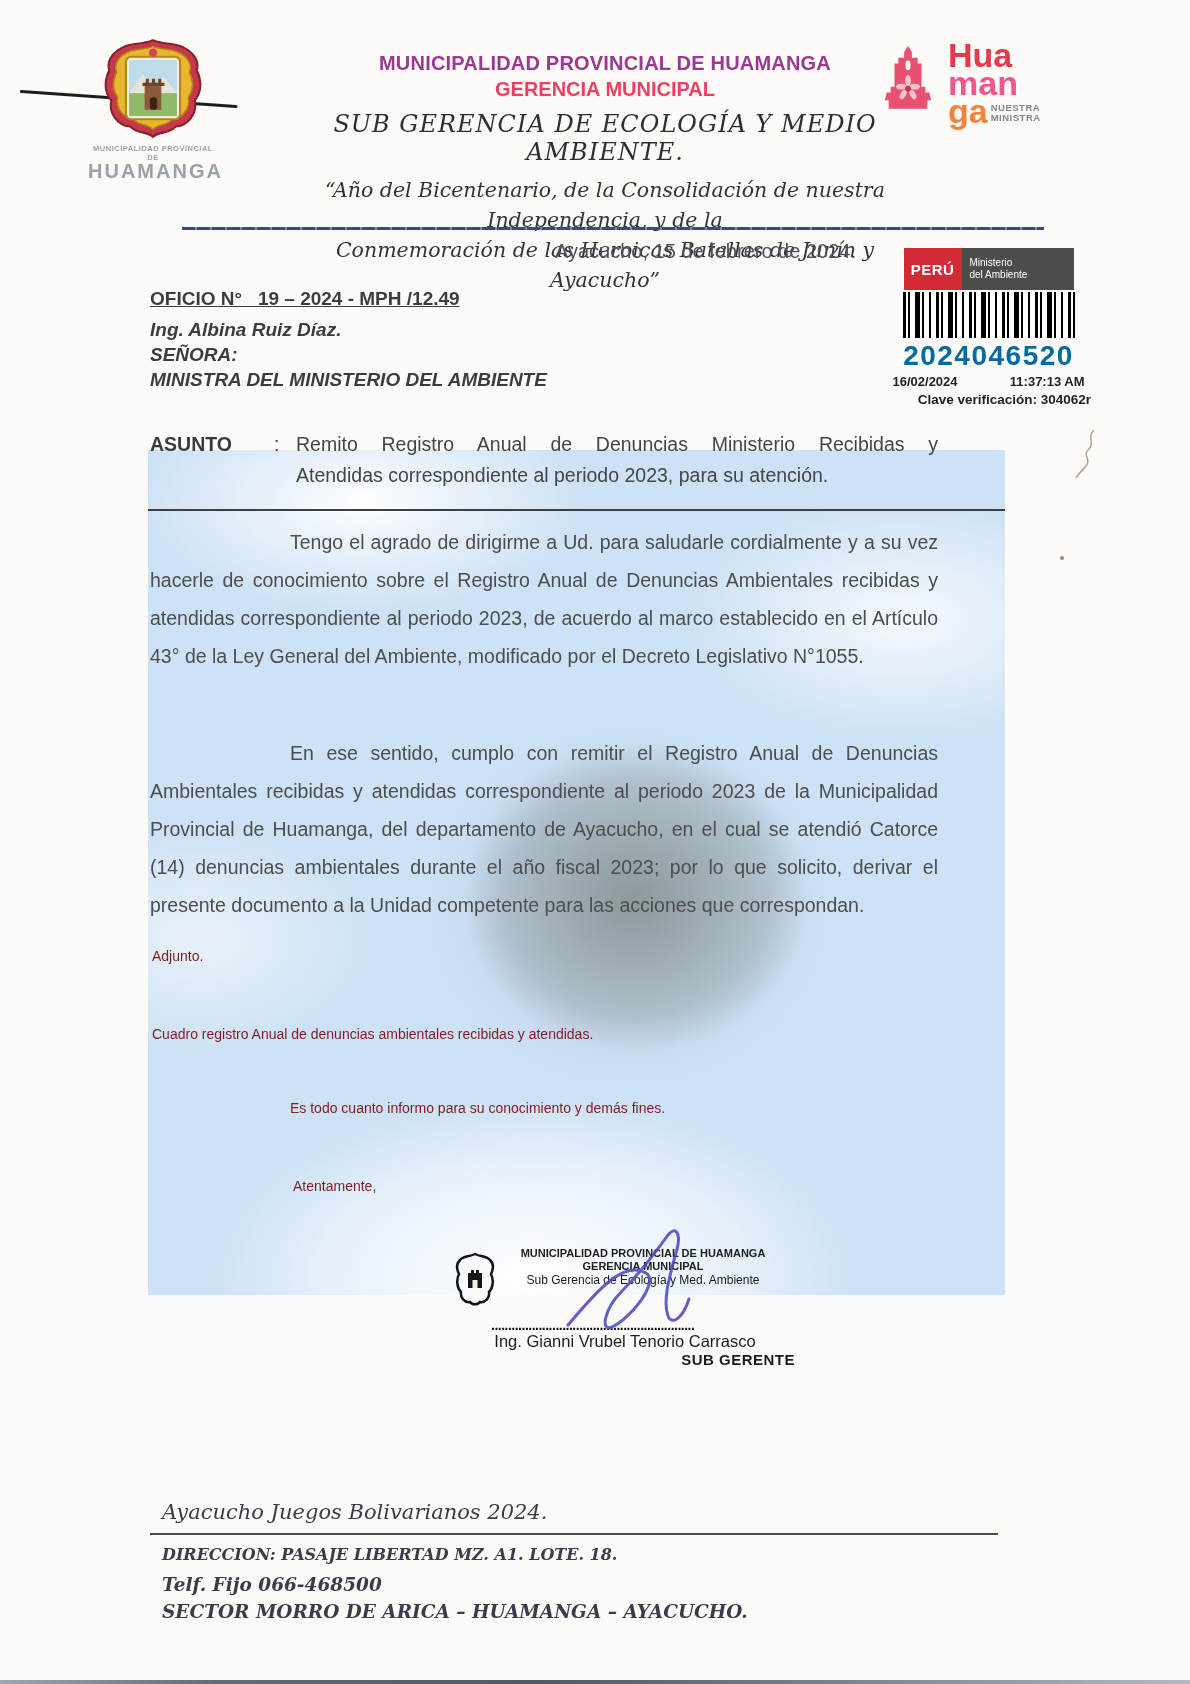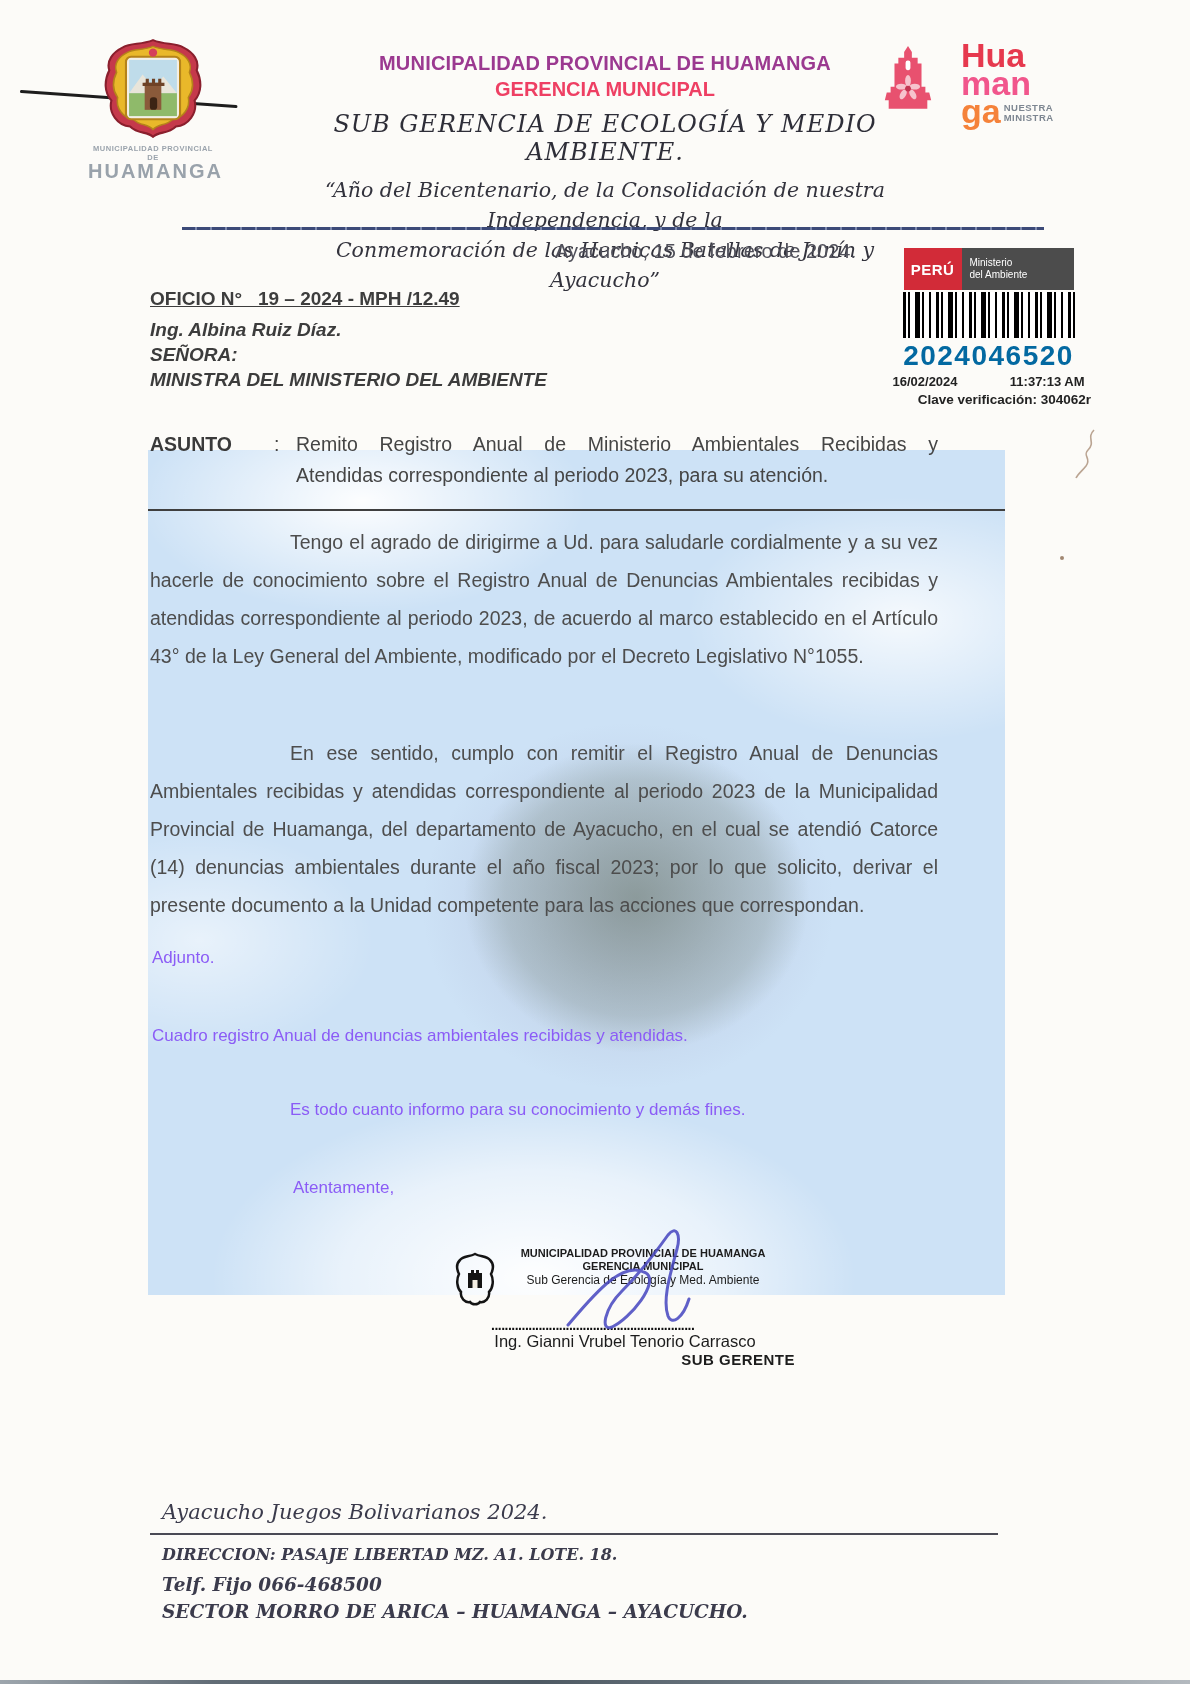--- a/index.html
+++ b/index.html
@@ -13,21 +13,21 @@
   .arms-name{font-size:20px;color:#99a2ab;font-weight:bold;letter-spacing:2px;margin-top:-2px;}
   .pen-mark{left:20px;top:90px;width:218px;height:3px;background:#1d1d1d;transform:rotate(4deg);transform-origin:left center;border-radius:2px;}
 
   .head-center{left:295px;top:52px;width:620px;text-align:center;}
   .ht1{font-size:20px;font-weight:bold;color:#9b3990;letter-spacing:.2px;}
   .ht2{font-size:20px;font-weight:bold;color:#ee3f63;margin-top:3px;}
   .ht3{font-family:"DejaVu Serif",serif;font-style:italic;font-size:24px;color:#2e2e38;margin-top:9px;letter-spacing:1px;}
   .motto{font-family:"DejaVu Serif",serif;font-style:italic;font-size:20.5px;color:#33333d;margin-top:9px;line-height:30px;}
 
   .brand{left:880px;top:42px;width:210px;display:flex;}
-  .brand-words{margin-left:25px;line-height:.82;font-weight:800;}
+  .brand-words{margin-left:12px;line-height:.82;font-weight:800;}
   .brand-words .w1{font-size:34px;color:#e6394e;}
   .brand-words .w2{font-size:34px;color:#f1568c;}
   .brand-row3{display:flex;align-items:flex-end;}
   .brand-words .w3{font-size:34px;color:#f5823a;}
   .brand-tag{font-size:9.5px;color:#7d8691;font-weight:bold;line-height:1.05;margin-left:3px;margin-bottom:3px;letter-spacing:.5px;}
   .head-rule{left:182px;top:227px;width:862px;height:3px;
              background:repeating-linear-gradient(90deg,#3c4a78 0 13px,#7b88ad 13px 15px);}
 
   
   .date-line{left:555px;top:240px;font-size:20px;color:#50505a;}
@@ -62,21 +62,21 @@
   .asunto-label{font-weight:bold;width:124px;flex:none;color:#3a3a3a;}
   .asunto-colon{width:22px;flex:none;}
   .asunto-text{width:642px;}
   .asunto-l1{text-align:justify;text-align-last:justify;}
   .asunto-rule{left:148px;top:509px;width:857px;height:2px;background:#3f3f3f;}
 
   .para{position:absolute;left:150px;width:788px;font-size:19.5px;line-height:38px;color:#4d4d4d;
         text-align:justify;text-indent:140px;margin:0;}
   .p1{top:523px;}
   .p2{top:734px;}
-  .plain{font-size:17px;color:#8b5cf6;}
+  .plain{font-size:14px;color:#7f1d1d;}
   .adjunto{left:152px;top:948px;}
   .cuadro{left:152px;top:1026px;}
   .closing{left:290px;top:1100px;}
   .atent{left:293px;top:1178px;}
 
   
   .sig{left:455px;top:1247px;width:340px;font-family:"Liberation Sans",sans-serif;}
   .sig-head{display:flex;}
   .sig-arms{flex:none;margin-top:4px;}
   .sig-lines{margin-left:8px;text-align:center;width:280px;color:#1c1c1c;}
@@ -186,21 +186,21 @@
     <div>SEÑORA:</div>
     <div>MINISTRA DEL MINISTERIO DEL AMBIENTE</div>
   </div>
 
   <div class="abs watermark"></div>
 
   <div class="abs asunto">
     <div class="asunto-label">ASUNTO</div>
     <div class="asunto-colon">:</div>
     <div class="asunto-text">
-      <div class="asunto-l1">Remito Registro Anual de Ministerio Ambientales Recibidas y</div>
+      <div class="asunto-l1">Remito Registro Anual de Denuncias Ministerio Recibidas y</div>
       <div>Atendidas correspondiente al periodo 2023, para su atención.</div>
     </div>
   </div>
   <div class="abs asunto-rule"></div>
 
   <p class="para p1">Tengo el agrado de dirigirme a Ud. para saludarle cordialmente y a su vez hacerle de conocimiento sobre el Registro Anual de Denuncias Ambientales recibidas y atendidas correspondiente al periodo 2023, de acuerdo al marco establecido en el Artículo 43° de la Ley General del Ambiente, modificado por el Decreto Legislativo N°1055.</p>
   <p class="para p2">En ese sentido, cumplo con remitir el Registro Anual de Denuncias Ambientales recibidas y atendidas correspondiente al periodo 2023 de la Municipalidad Provincial de Huamanga, del departamento de Ayacucho, en el cual se atendió Catorce (14) denuncias ambientales durante el año fiscal 2023; por lo que solicito, derivar el presente documento a la Unidad competente para las acciones que correspondan.</p>
   <div class="abs plain adjunto">Adjunto.</div>
   <div class="abs plain cuadro">Cuadro registro Anual de denuncias ambientales recibidas y atendidas.</div>
   <div class="abs plain closing">Es todo cuanto informo para su conocimiento y demás fines.</div>

